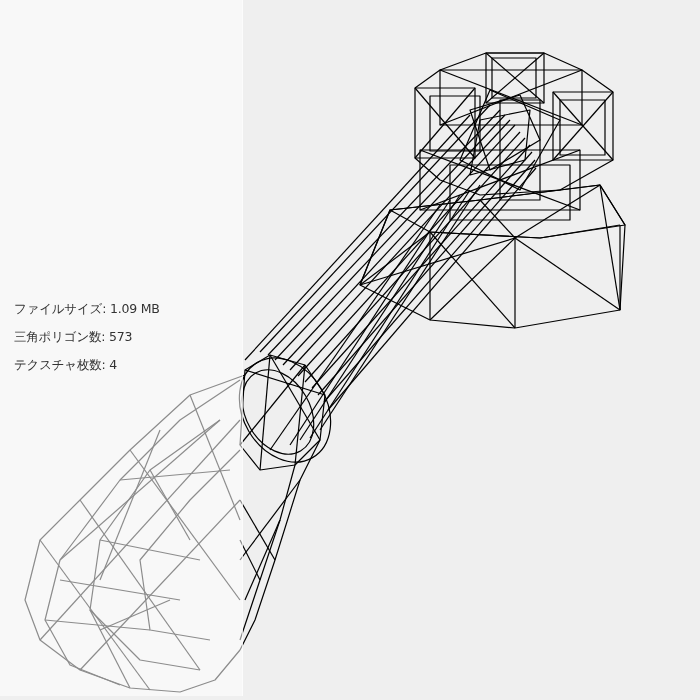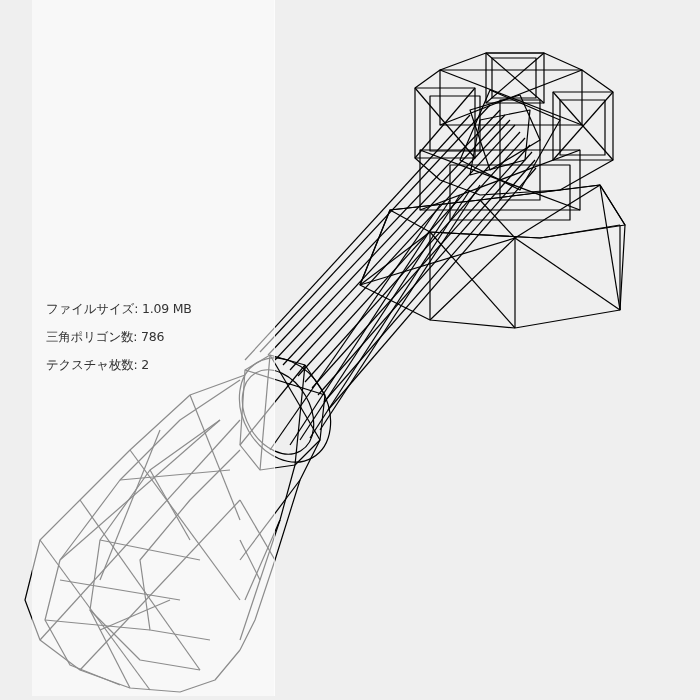--- a/index.html
+++ b/index.html
@@ -1,19 +1,19 @@
 <!DOCTYPE html>
 <html><head>
 <meta charset="utf-8">
 <style>
   html, body { margin:0; padding:0; }
   body { width:700px; height:700px; overflow:hidden; background:#efefef; position:relative; font-family:"DejaVu Sans", sans-serif; }
   #viewport { position:absolute; left:0; top:0; width:700px; height:700px; }
   #viewport svg { position:absolute; left:0; top:0; }
-  .panel { position:absolute; left:0; top:0; width:242px; height:696px; background:rgba(255,255,255,0.55); border-right:1px solid rgba(255,255,255,0.6);margin-left:32px; }
+  .panel { position:absolute; left:0; top:0; width:242px; height:696px; background:rgba(255,255,255,0.55); border-right:1px solid rgba(255,255,255,0.6); }
   .stats { position:absolute; left:14px; top:300px; }
   .stat { font-size:12.5px; color:#333; height:28px; line-height:18px; letter-spacing:-0.2px; white-space:nowrap; }
 </style>
 </head>
 <body>
 
 <div id="viewport">
   <svg width="700" height="700" viewBox="0 0 700 700" fill="none" stroke="#000" stroke-width="1.2" stroke-linejoin="round">
 
     <g>
@@ -123,16 +123,16 @@
       <line x1="90" y1="610" x2="130" y2="688"></line>
       <line x1="150" y1="470" x2="190" y2="540"></line>
       <line x1="100" y1="630" x2="170" y2="600"></line>
     </g>
   </svg>
 </div>
 
 <div class="panel">
   <div class="stats">
     <div class="stat">ファイルサイズ: 1.09 MB</div>
-    <div class="stat">三角ポリゴン数: 786</div>
-    <div class="stat">テクスチャ枚数: 2</div>
+    <div class="stat">三角ポリゴン数: 573</div>
+    <div class="stat">テクスチャ枚数: 4</div>
   </div>
 </div>
 
 </body></html>

